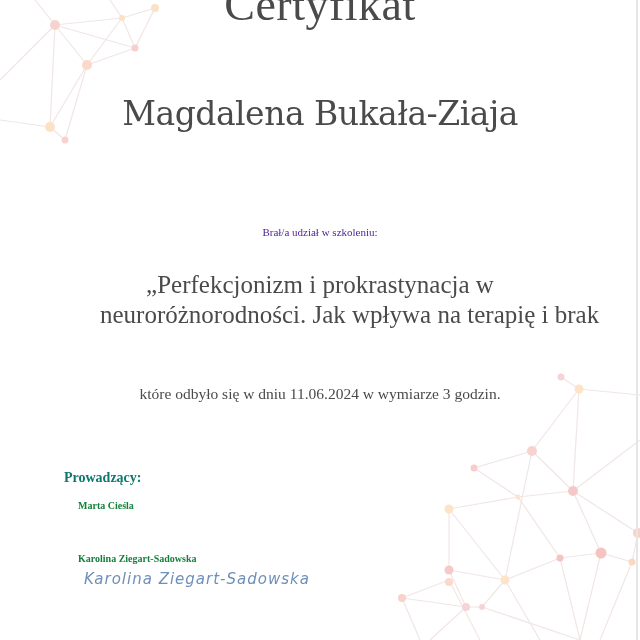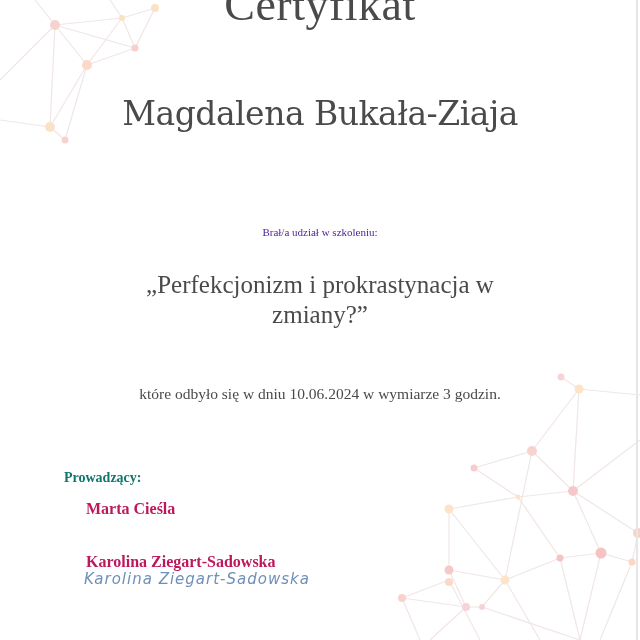--- a/index.html
+++ b/index.html
@@ -6,21 +6,21 @@
   body { width:640px; height:640px; overflow:hidden; background:#ffffff; position:relative; font-family:"Liberation Serif", "DejaVu Serif", serif; color:#444; }
   .page { position:absolute; left:0; top:0; width:640px; height:636px; background:#fff; }
   .edge { position:absolute; right:2px; top:0; width:2px; height:640px; background:#e6e6e6; }
   svg.net { position:absolute; left:0; top:0; }
   .title { position:absolute; left:0; width:640px; top:-22px; text-align:center; font-size:46px; color:#4a4a4a; letter-spacing:0.5px; }
   .name { position:absolute; left:0; width:640px; top:94px; text-align:center; font-size:33px; color:#4a4a4a; font-family:"DejaVu Serif", serif; font-weight:normal; letter-spacing:-0.5px; }
   .intro { position:absolute; left:0; width:640px; top:226px; text-align:center; font-size:11px; color:#4c1d95; }
   .course { position:absolute; left:120px; width:400px; top:270px; text-align:center; font-size:25px; line-height:30px; color:#4a4a4a; }
   .details { position:absolute; left:0; width:640px; top:385px; text-align:center; font-size:15.5px; color:#4a4a4a; }
   .lead-label { position:absolute; left:64px; top:470px; font-size:14px; color:#0f766e; font-weight:bold; }
-  .lead-name { position:absolute; left:86px; font-size:16px; color:#be185d; font-weight:bold; }
+  .lead-name { position:absolute; left:78px; font-size:10px; color:#15803d; font-weight:bold; }
   .sig { position:absolute; left:84px; font-family:"DejaVu Sans", sans-serif; font-style:italic; }
 </style>
 </head>
 <body>
 
 <div class="page">
 
   <svg class="net" width="640" height="640">
     <g stroke="#f1e6e6" stroke-width="1.2" fill="none">
 
@@ -106,24 +106,24 @@
   </svg>
 
   <div class="edge"></div>
 
   <div class="title">Certyfikat</div>
   <div class="name">Magdalena Bukała-Ziaja</div>
   <div class="intro">Brał/a udział w szkoleniu:</div>
 
   <div class="course">
     <div>„Perfekcjonizm i prokrastynacja w</div>
-    <div>zmiany?”</div>
+    <div style="white-space:nowrap; margin-left:-20px; margin-right:-20px;">neuroróżnorodności. Jak wpływa na terapię i brak</div>
   </div>
 
-  <div class="details">które odbyło się w dniu 10.06.2024 w wymiarze 3 godzin.</div>
+  <div class="details">które odbyło się w dniu 11.06.2024 w wymiarze 3 godzin.</div>
 
   <div class="lead-label">Prowadzący:</div>
 
   <div class="lead-name" style="top:500px;">Marta Cieśla</div>
 
   <div class="lead-name" style="top:553px;">Karolina Ziegart-Sadowska</div>
   <div class="sig" style="top:570px; font-size:15px; color:#6f8fb8; letter-spacing:1px;">Karolina Ziegart-Sadowska</div>
 
 </div>
 

